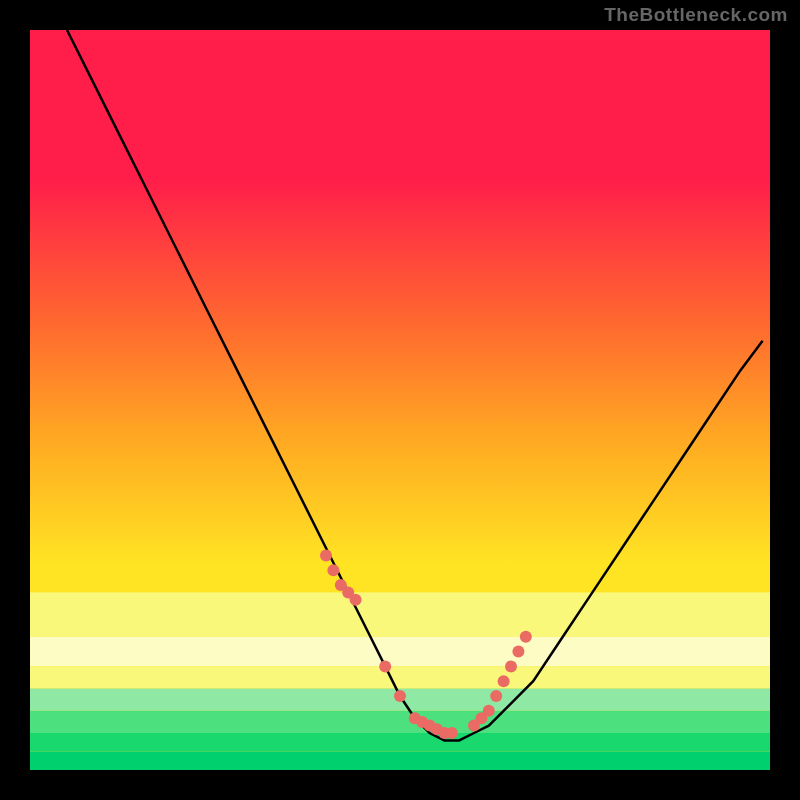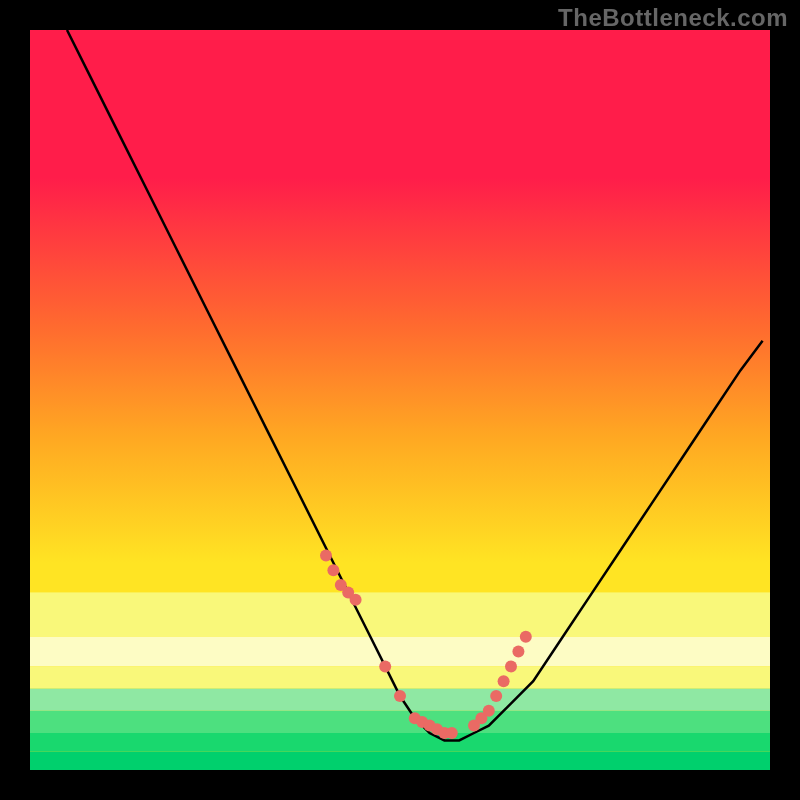--- a/index.html
+++ b/index.html
@@ -9,21 +9,21 @@
     height: 800px;
     background: #000;
     font-family: Arial, Helvetica, sans-serif;
     position: relative;
   }
   .watermark {
     position: absolute;
     top: 4px;
     right: 12px;
     color: #666;
-    font-size: 24px;
+    font-size: 19px;
     font-weight: bold;
     letter-spacing: 0.5px;
     z-index: 10;
   }
   .plot-area {
     position: absolute;
     left: 30px;
     top: 30px;
     width: 740px;
     height: 740px;

